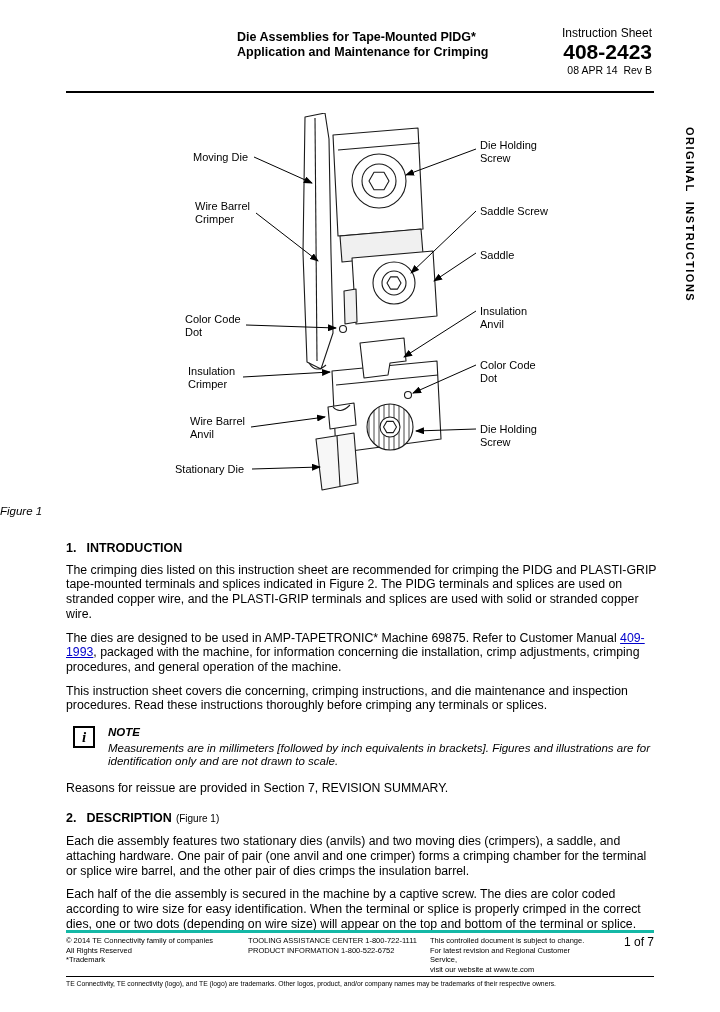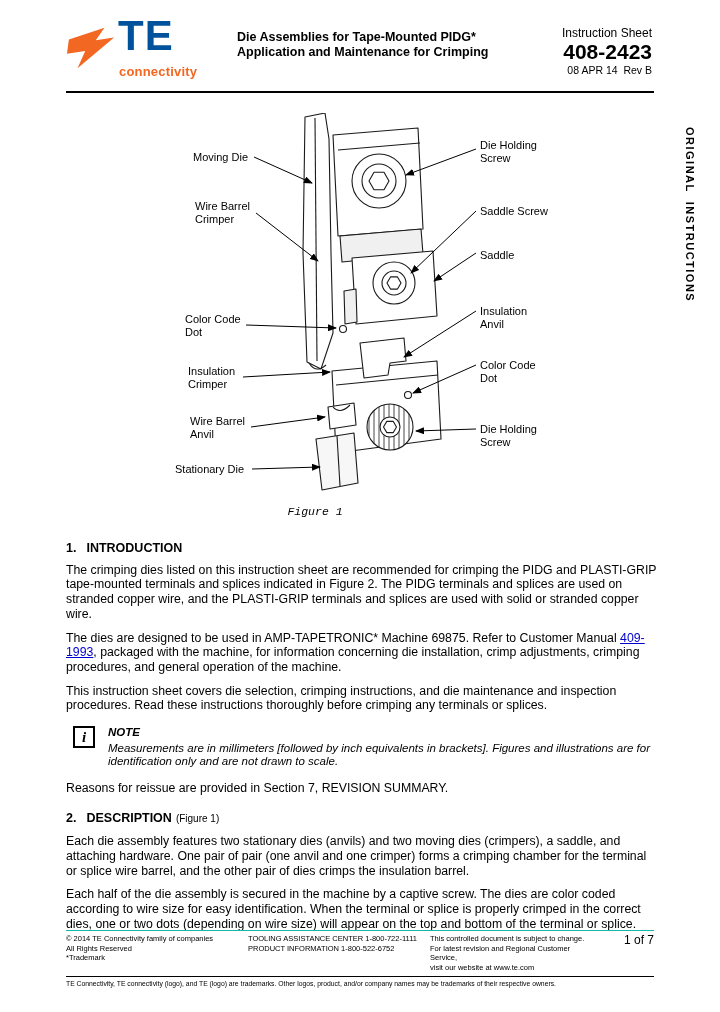--- a/index.html
+++ b/index.html
@@ -19,59 +19,52 @@
   .doc-daterev { font-size:10.5px; white-space:pre; }
   .header-rule { position:absolute; left:66px; top:91px; width:588px; height:2px; background:#000; }
 
   
   .side-label { position:absolute; top:127px; right:24px; writing-mode:vertical-rl; font-weight:bold; font-size:11px; letter-spacing:1.5px; white-space:pre; }
 
   
   .figure-area { position:absolute; left:0; top:113px; width:720px; height:392px; }
   .fig-svg { position:absolute; left:0; top:0; width:720px; height:392px; }
   .fig-label { position:absolute; font-size:11px; line-height:12.5px; }
-  .figure-caption { position:absolute; left:0; top:505px; width:630px; text-align:center; font-style:italic; font-size:11.5px;font-family:Liberation Mono, monospace; }
+  .figure-caption { position:absolute; left:0; top:505px; width:630px; text-align:left; font-style:italic; font-size:11.5px; }
 
   
   .content { position:absolute; left:66px; top:541px; width:592px; font-size:12.3px; line-height:14.7px; }
   .sec-heading { font-weight:bold; font-size:12.5px; margin:16px 0 7px; }
   .sec-heading:first-child { margin-top:0; }
   .sec-num { margin-right:10px; }
   .sec-suffix { font-weight:normal; font-size:10px; margin-left:4px; }
   .content p { margin:0 0 9px; }
   .doc-link { color:#0000cc; text-decoration:underline; cursor:pointer; }
 
   .note { position:relative; margin:12px 0 12px; padding-left:42px; min-height:42px; }
   .note-icon { position:absolute; left:7px; top:1px; width:22px; height:22px; border:2px solid #000;
                display:flex; align-items:center; justify-content:center;
                font-family:"Liberation Serif", serif; font-weight:bold; font-style:italic; font-size:15px; }
   .note-title { font-weight:bold; font-style:italic; font-size:11.5px; margin-bottom:2px; }
   .note-text { font-style:italic; font-size:11.5px; line-height:13.5px; }
 
   
-  .footer { position:absolute; left:66px; top:930px; width:588px; border-top:1px solid #14b8a6; padding-top:3px; }
+  .footer { position:absolute; left:66px; top:930px; width:588px; border-top:3px solid #14b8a6; padding-top:3px; }
   .footer-cols { display:flex; font-size:7.5px; line-height:9.5px; }
   .f-col1 { width:182px; }
   .f-col2 { width:182px; }
   .f-col3 { width:164px; }
   .f-page { flex:1; text-align:right; font-size:12px; line-height:13px; }
   .trademark { position:absolute; left:66px; top:976px; width:588px; border-top:1px solid #000; padding-top:3px; font-size:6.8px; line-height:8px; }
 </style>
 </head>
 <body>
 
 <div class="page">
 
-  <div class="logo">
-    <svg class="logo-mark" width="50" height="50" viewBox="0 0 52 50">
-      <path d="M3,15 L40,3 L31,16 L50,13 L12,45 L20,27 L1,30 Z" fill="#f26722"></path>
-    </svg>
-    <span class="logo-te">TE</span>
-    <span class="logo-tagline">connectivity</span>
-  </div>
 
   <div class="doc-title">
     <div>Die Assemblies for Tape-Mounted PIDG*</div>
     <div>Application and Maintenance for Crimping</div>
   </div>
 
   <div class="doc-info">
     <div class="doc-type">Instruction Sheet</div>
     <div class="doc-number">408-2423</div>
     <div class="doc-daterev">08 APR 14  Rev B</div>
@@ -204,21 +197,21 @@
   <div class="content">
 
     <div class="sec-heading">
       <span class="sec-num">1.</span><span>INTRODUCTION</span>
     </div>
 
     <p>The crimping dies listed on this instruction sheet are recommended for crimping the PIDG and PLASTI-GRIP tape-mounted terminals and splices indicated in Figure 2. The PIDG terminals and splices are used on stranded copper wire, and the PLASTI-GRIP terminals and splices are used with solid or stranded copper wire.</p>
 
     <p><span>The dies are designed to be used in AMP-TAPETRONIC* Machine 69875. Refer to Customer Manual </span><a class="doc-link">409-1993</a><span>, packaged with the machine, for information concerning die installation, crimp adjustments, crimping procedures, and general operation of the machine.</span></p>
 
-    <p>This instruction sheet covers die selection, crimping instructions, and die maintenance and inspection procedures. Read these instructions thoroughly before crimping any terminals or splices.</p>
+    <p>This instruction sheet covers die concerning, crimping instructions, and die maintenance and inspection procedures. Read these instructions thoroughly before crimping any terminals or splices.</p>
 
     <div class="note">
       <div class="note-icon">i</div>
       <div class="note-title">NOTE</div>
       <div class="note-text">Measurements are in millimeters [followed by inch equivalents in brackets]. Figures and illustrations are for identification only and are not drawn to scale.</div>
     </div>
 
     <p>Reasons for reissue are provided in Section 7, REVISION SUMMARY.</p>
 
     <div class="sec-heading">

